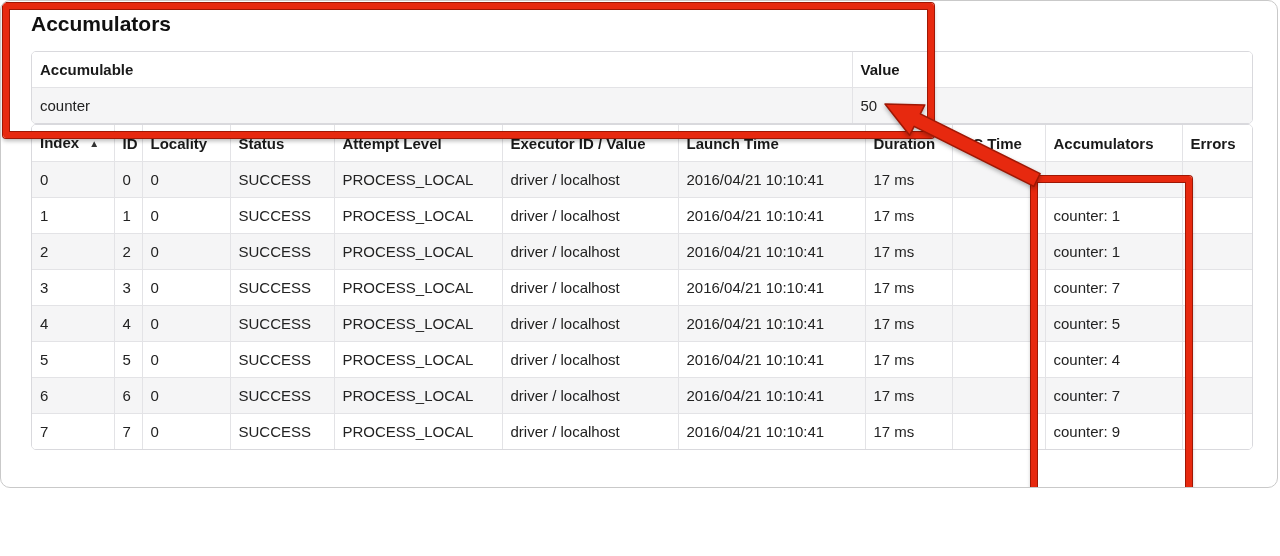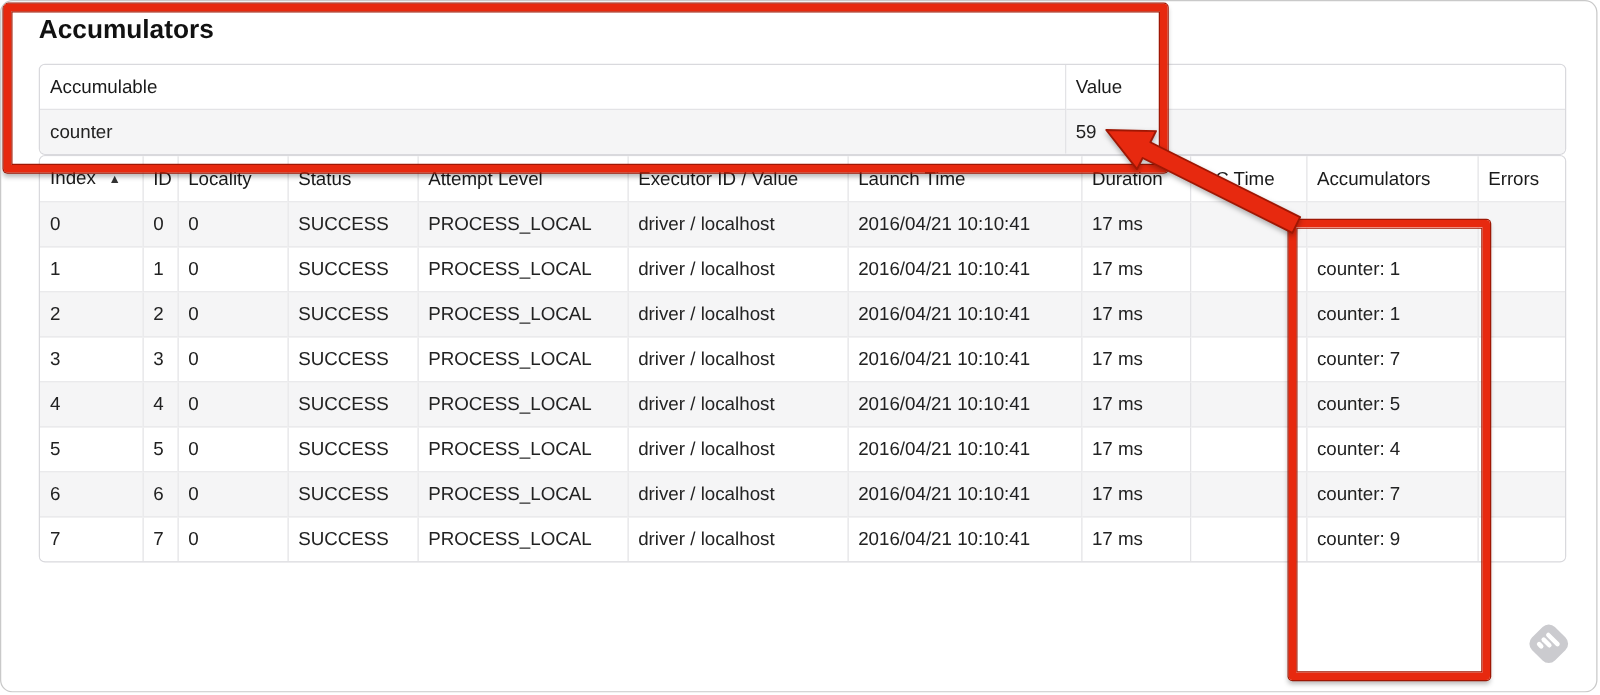--- a/index.html
+++ b/index.html
@@ -1,18 +1,18 @@
 <!DOCTYPE html>
 <html><head>
 <meta charset="utf-8">
 <style>
   html,body{margin:0;padding:0;background:#fff;}
   .page{
     position:relative;
-    width:1278px;height:554px;
+    width:1278px;height:488px;
     font-family:"Liberation Sans","DejaVu Sans",sans-serif;
     color:#222;
     background:#fff;
     border:1px solid #c9c9c9;
     border-radius:10px;
     overflow:hidden;
     box-sizing:border-box;
   }
   .content{padding:10px 0 0 30px;}
   h2.section-heading{
@@ -43,21 +43,21 @@
     text-align:left;
     border-left:1px solid #e3e3e6;
     border-top:1px solid #e3e3e6;
     white-space:nowrap;
     overflow:hidden;
     color:#222;
   }
   table.data th:first-child, table.data td:first-child{border-left:none;}
   table.data thead th{
     border-top:none;
-    font-weight:normal;
+    font-weight:bold;
     color:#1a1a1a;
     background:#fff;
   }
   table.data tbody tr:nth-child(odd){background:#f5f5f6;}
   table.data tbody tr:nth-child(even){background:#fff;}
   .sort{
     font-size:10px;
     color:#333;
     margin-left:10px;
     vertical-align:1px;
@@ -100,21 +100,21 @@
         </colgroup>
         <thead>
             <tr>
               <th><span>Accumulable</span></th>
               <th><span>Value</span></th>
             </tr>
           </thead>
         <tbody>
             <tr>
               <td>counter</td>
-              <td>59</td>
+              <td>50</td>
             </tr>
           </tbody>
       </table>
     </div>
 
 
     <div class="tbl-wrap">
       <table class="data" id="tasks-table">
         <colgroup>
           <col style="width:82px">

